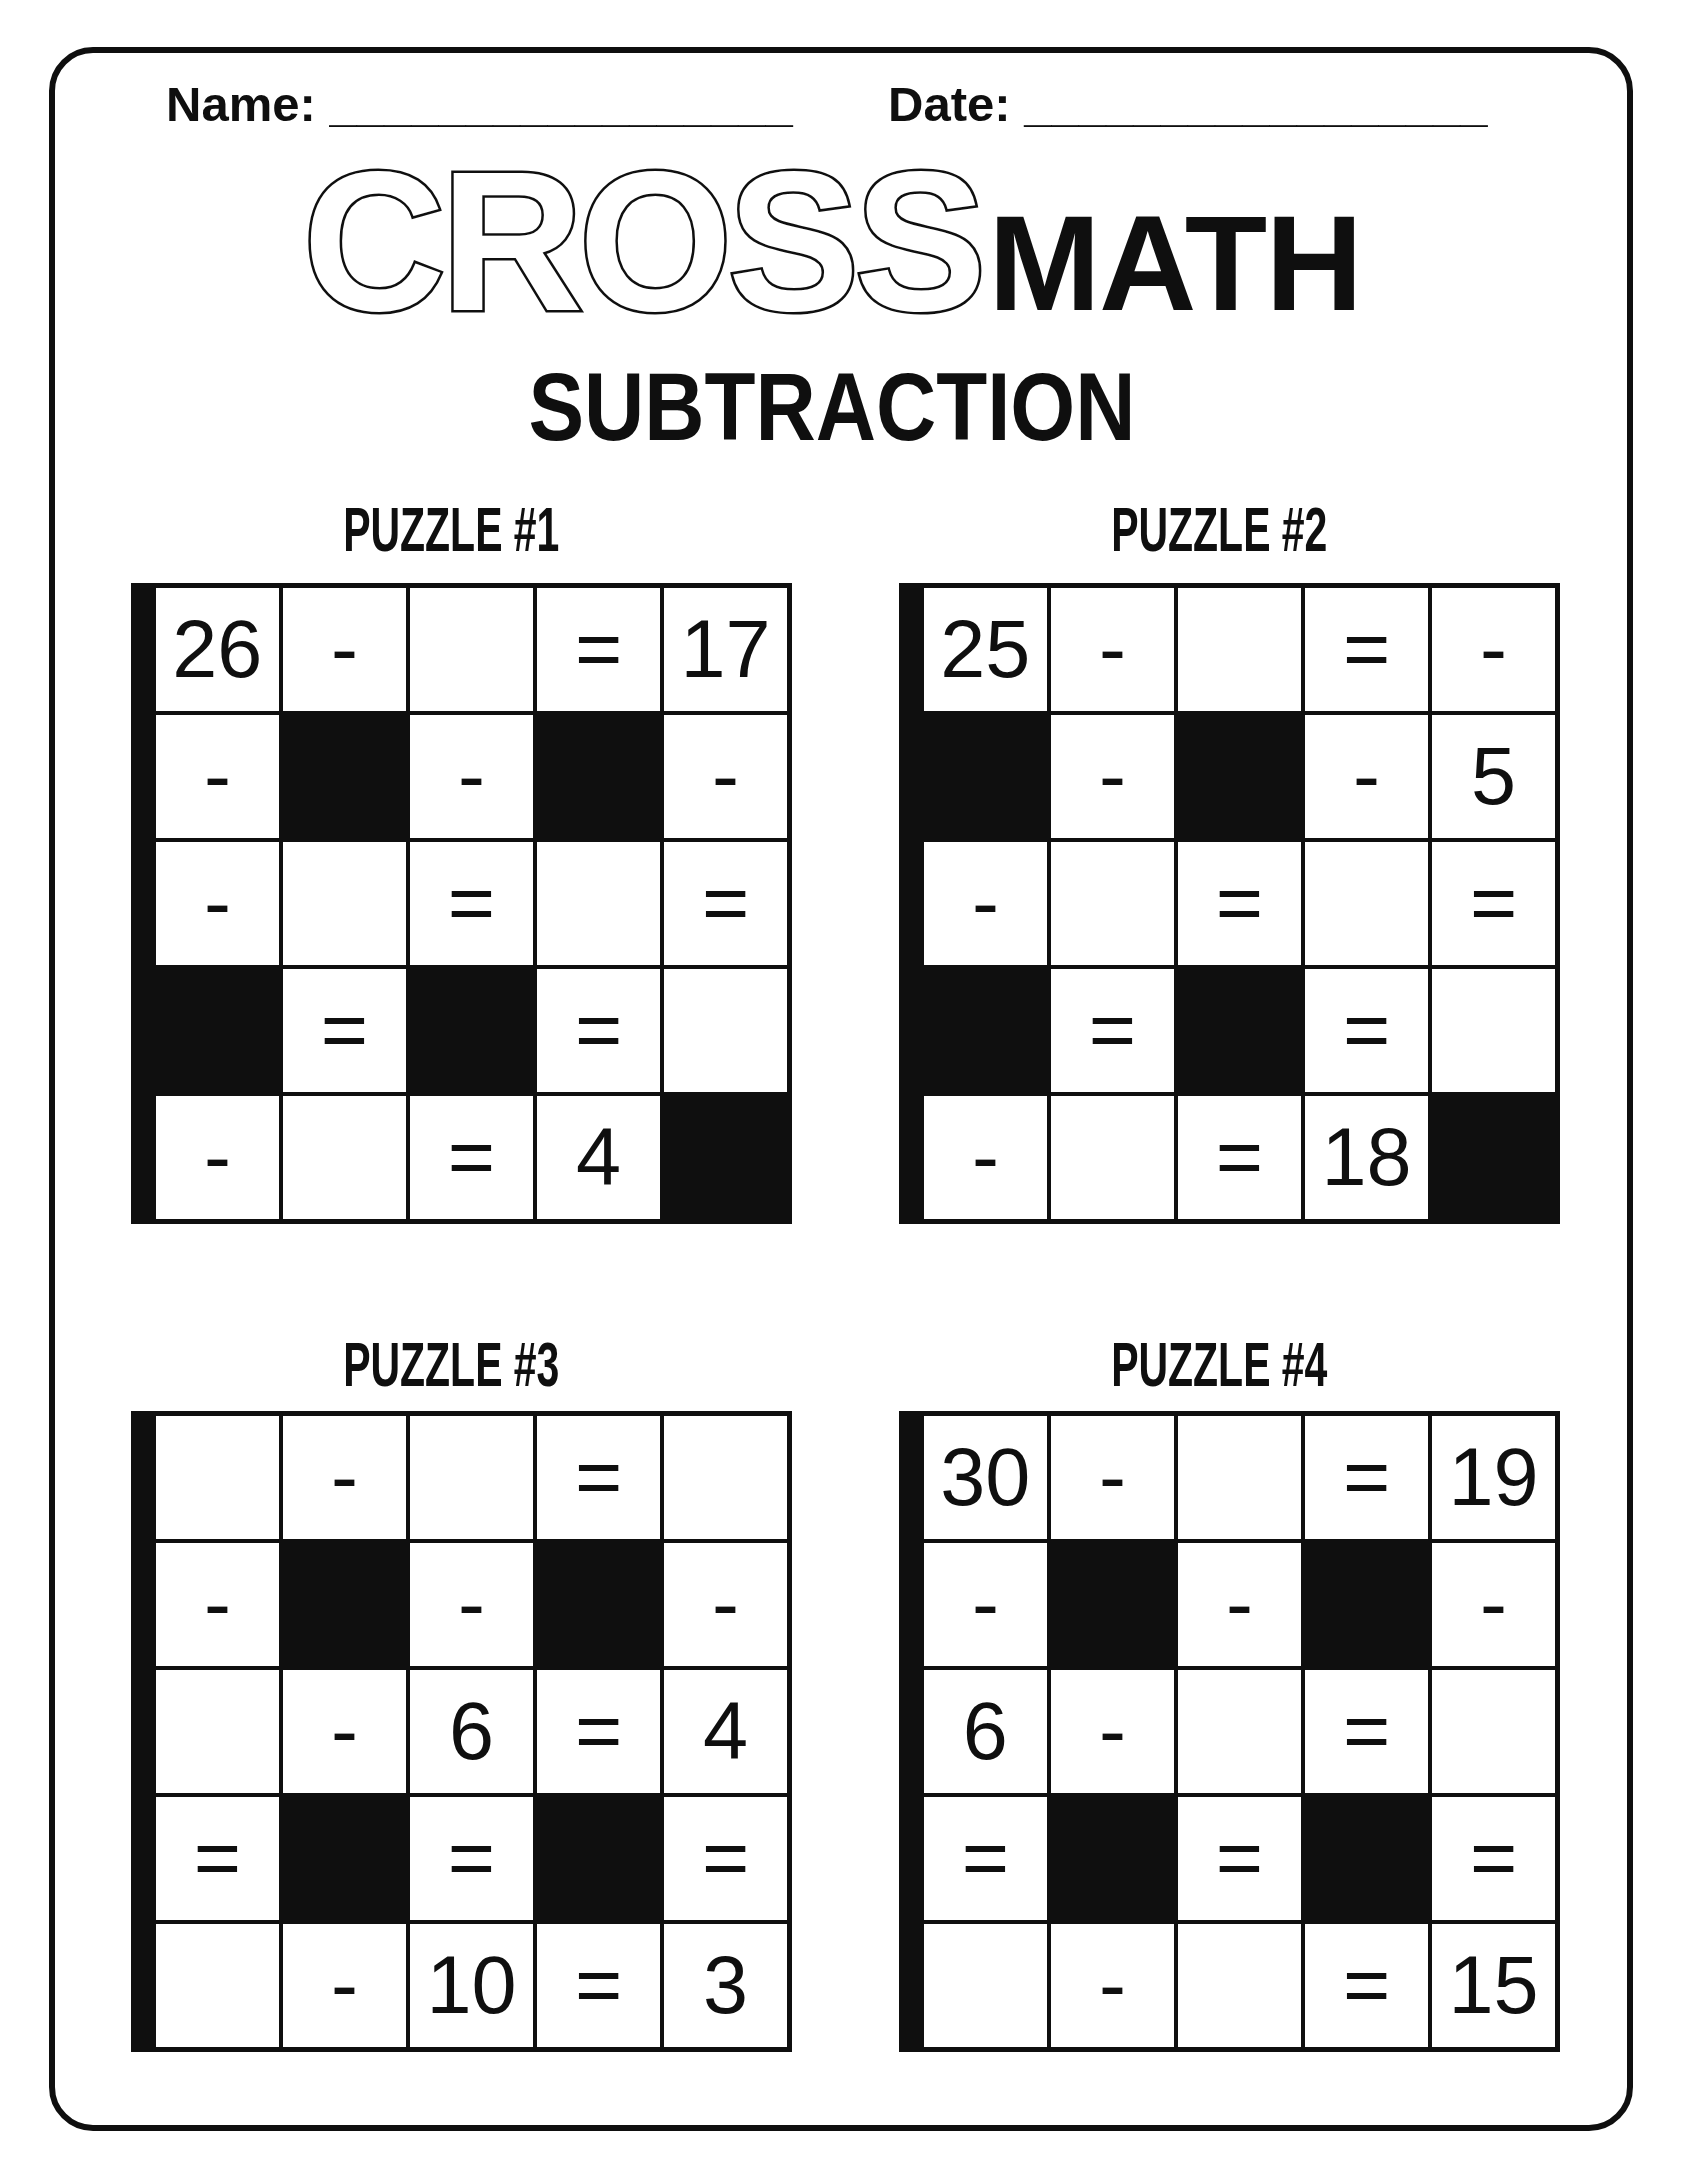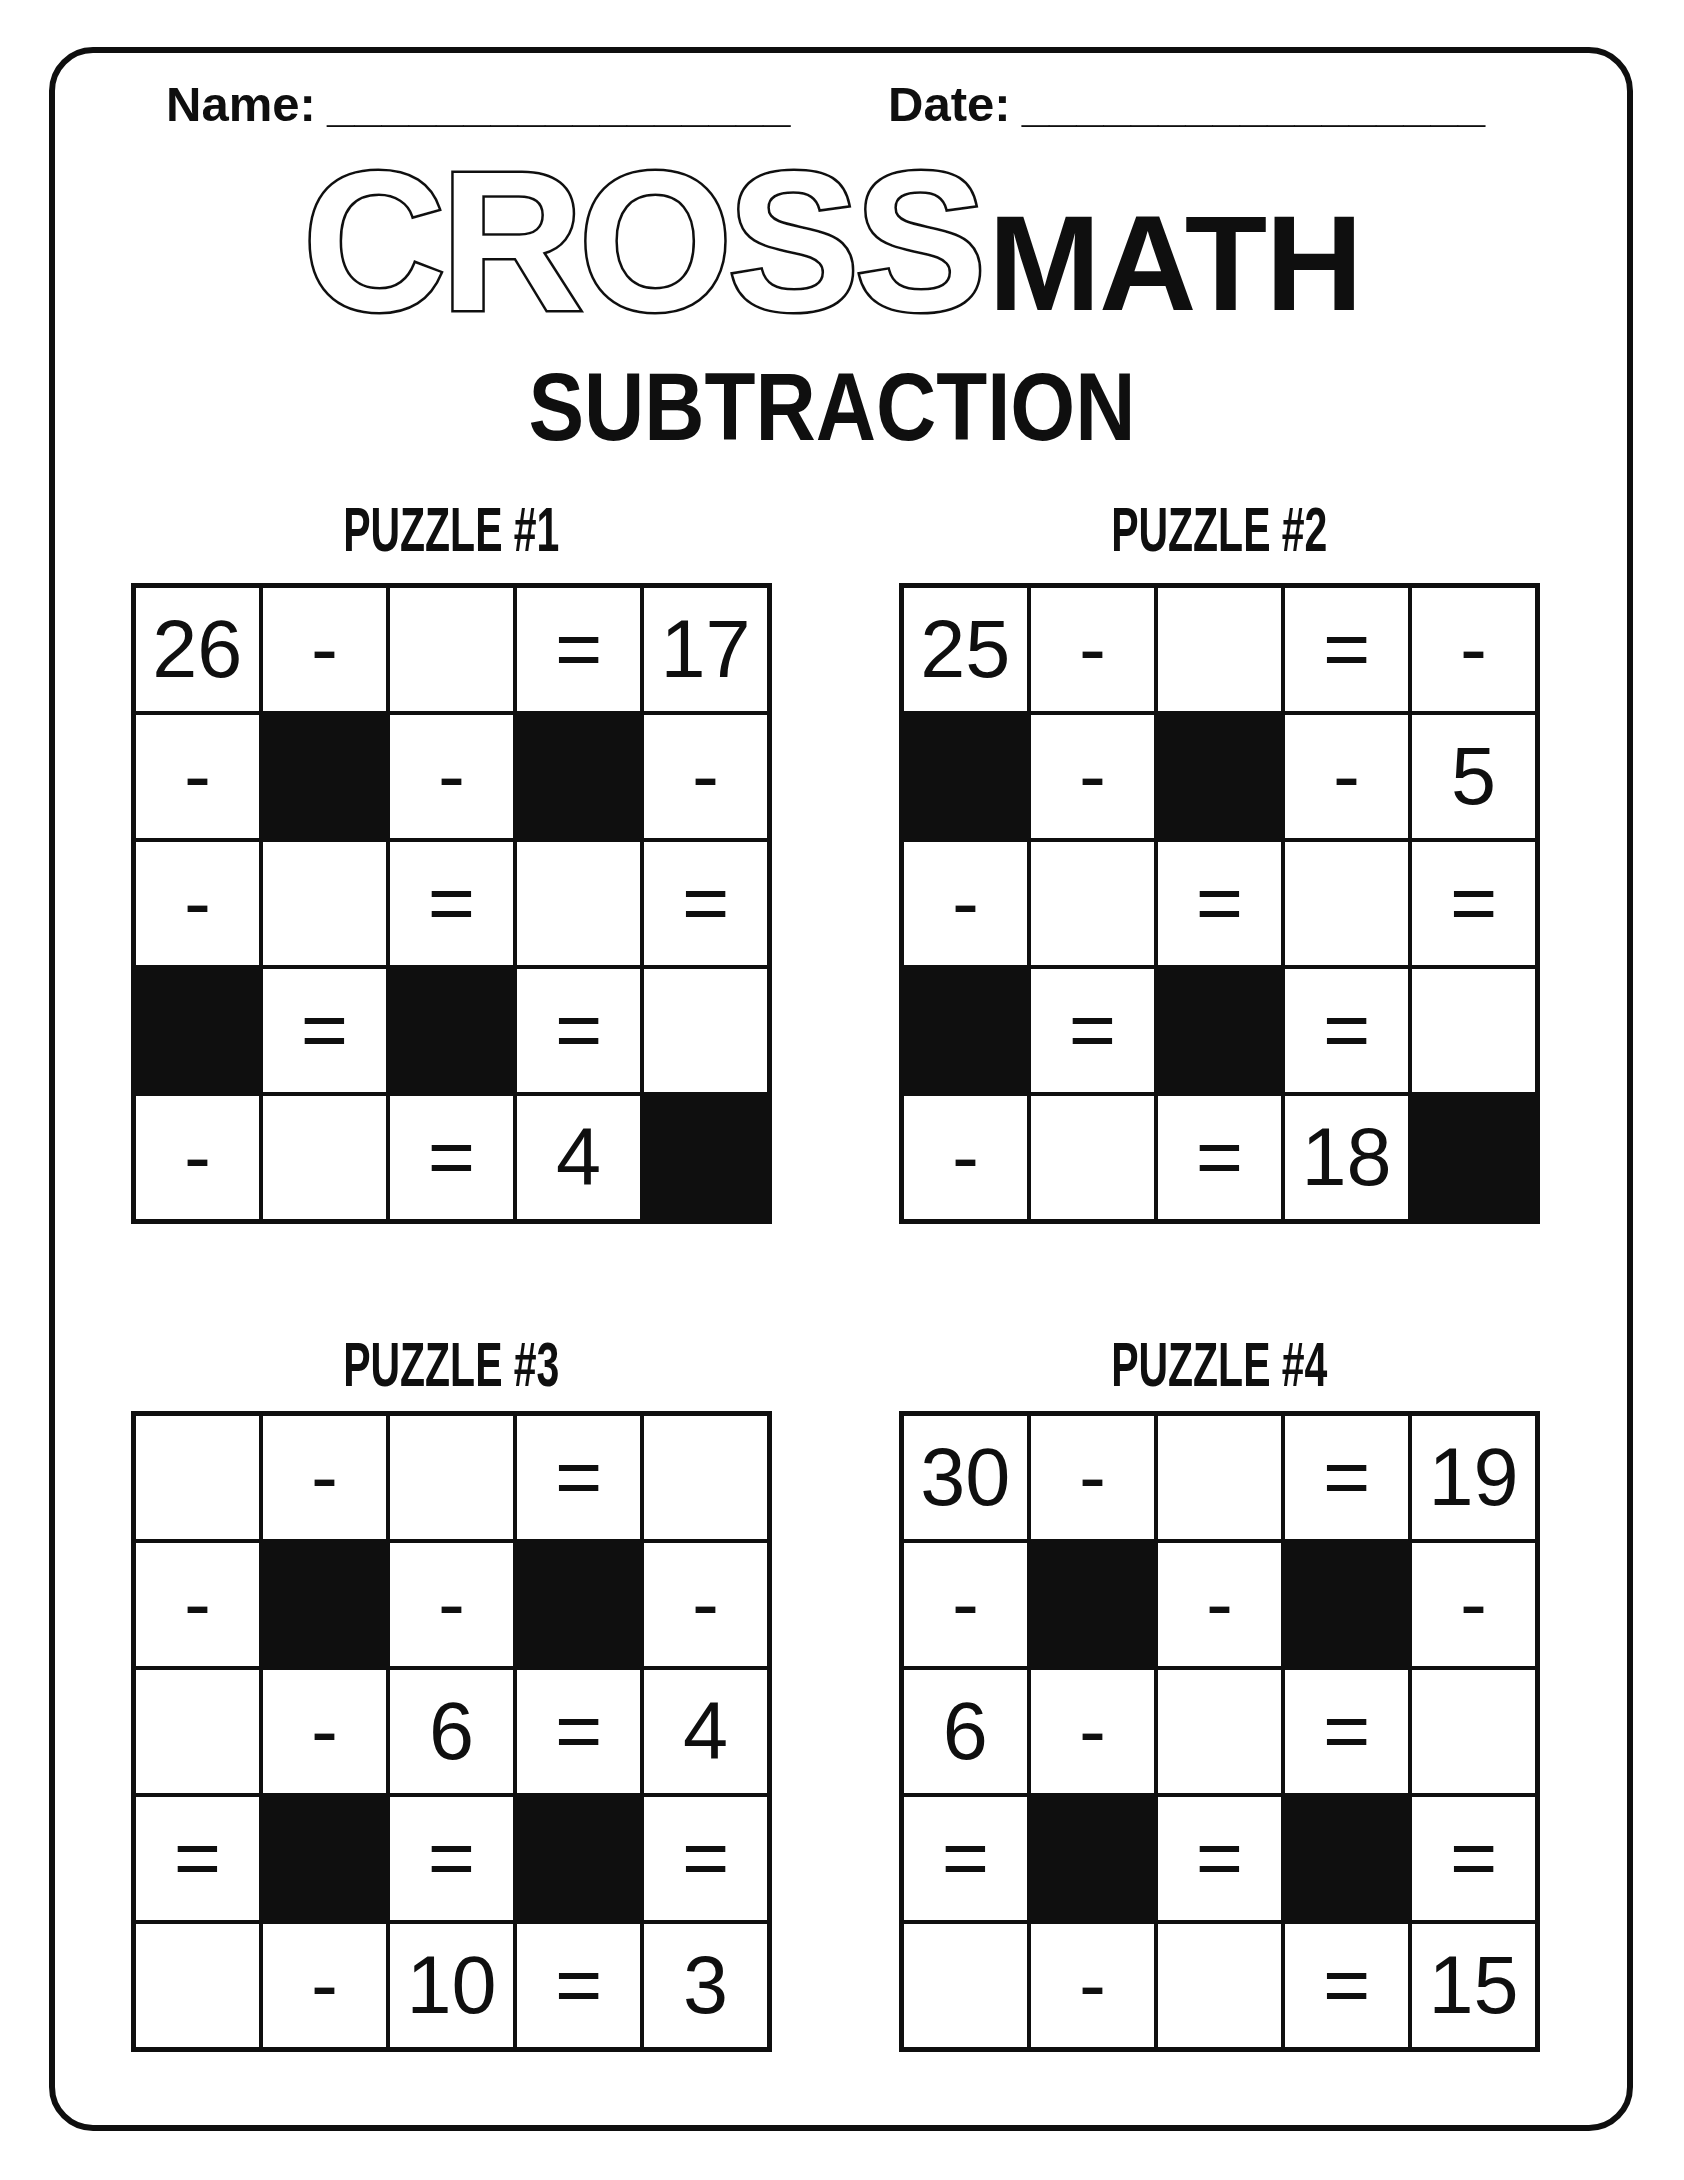--- a/index.html
+++ b/index.html
@@ -20,21 +20,21 @@
   }
   
   .field{
     position:absolute;top:75px;
     display:flex;align-items:baseline;gap:13.6px;
     font-size:49px;font-weight:700;line-height:1.2;
     white-space:nowrap;
   }
   .field-name{left:166px;}
   .field-date{left:888px;}
-  .field-line{font-weight:700;letter-spacing:0;white-space:pre;font-style:italic;}
+  .field-line{font-weight:700;letter-spacing:0;white-space:pre;}
   
   .title-row{
     position:absolute;top:143px;left:0;width:100%;
     display:flex;justify-content:center;align-items:baseline;
     line-height:1;white-space:nowrap;
   }
   .t-outline{
     font-size:198px;font-weight:700;letter-spacing:-5.1px;
     color:#ffffff;
     -webkit-text-stroke:5.1px #0f0f0f;
@@ -71,20 +71,21 @@
   }
   .grid{
     position:absolute;left:0;
     width:631px;height:631px;
     border:5.1px solid #0f0f0f;
     background:#0f0f0f;
     display:grid;
     grid-template-columns:repeat(5,1fr);
     grid-template-rows:repeat(5,1fr);
     gap:4.3px;
+    padding-left:20px;
   }
   .pos-tl .grid,.pos-tr .grid{top:85px;}
   .pos-bl .grid,.pos-br .grid{top:78px;}
   .cell{
     background:#ffffff;
     display:flex;align-items:center;justify-content:center;
     font-size:81px;line-height:1;color:#0f0f0f;
   }
   .cell.black{background:#0f0f0f;}
 </style>

